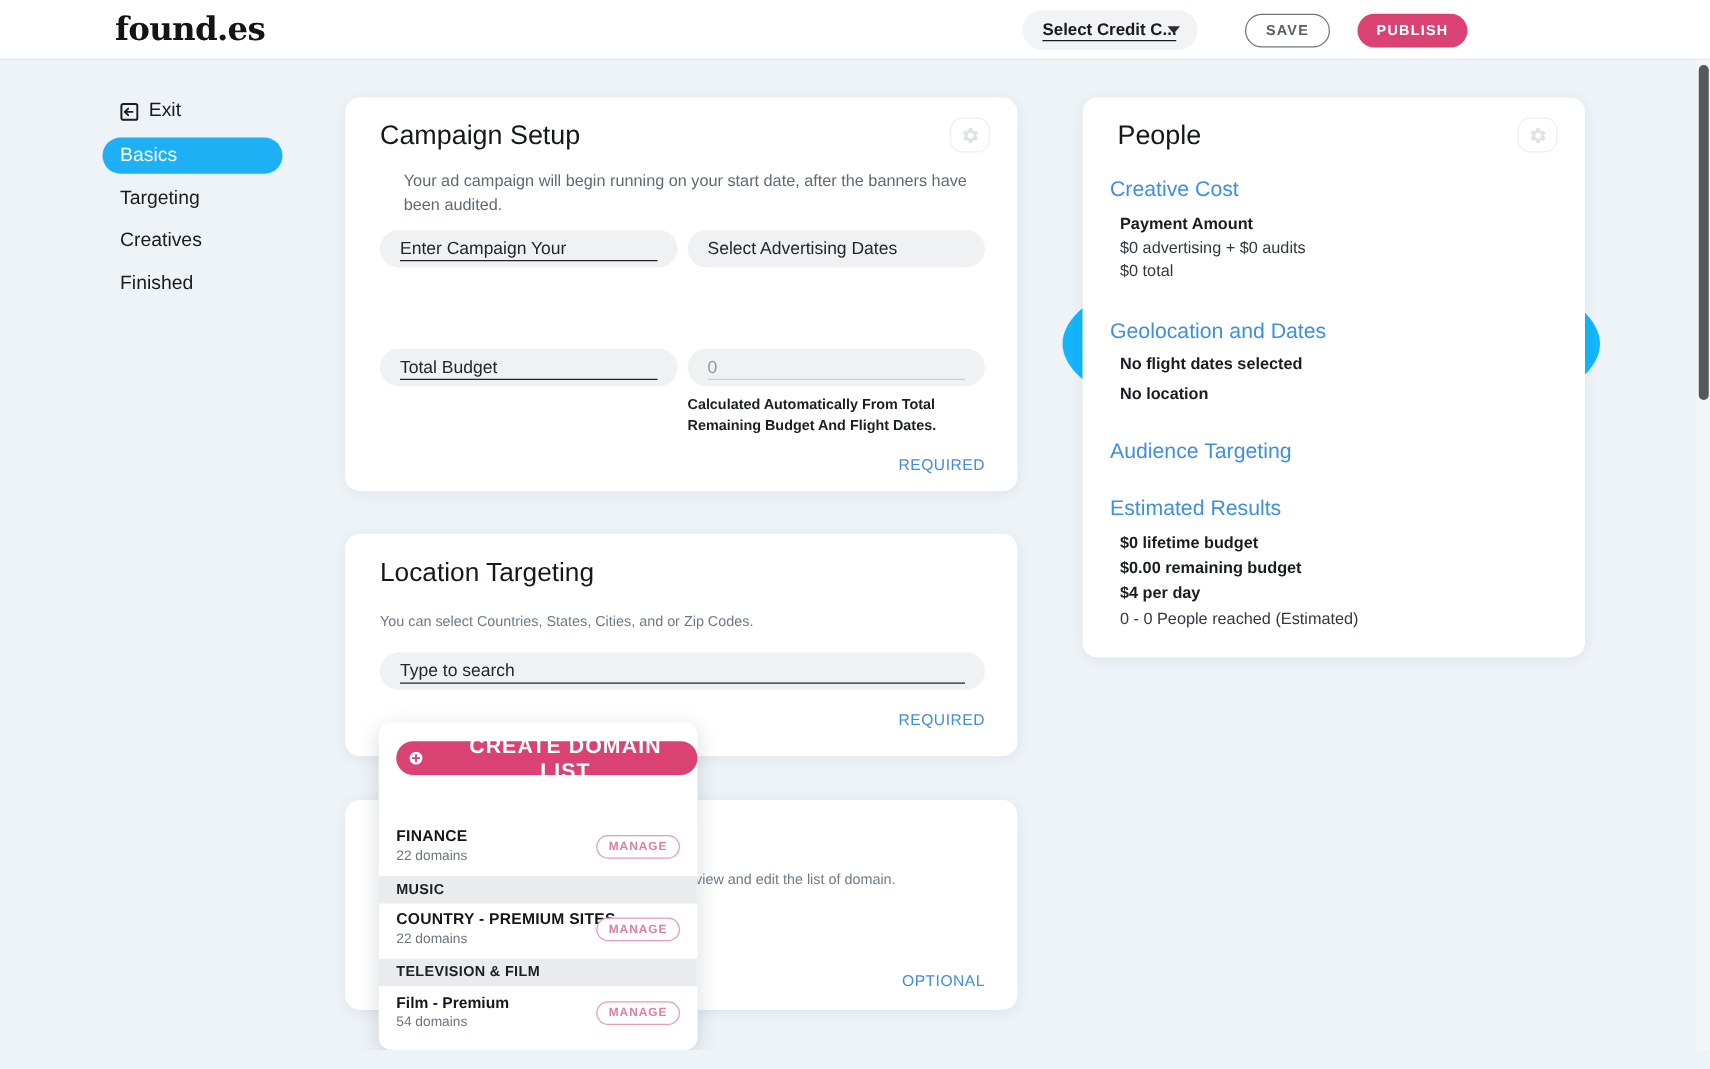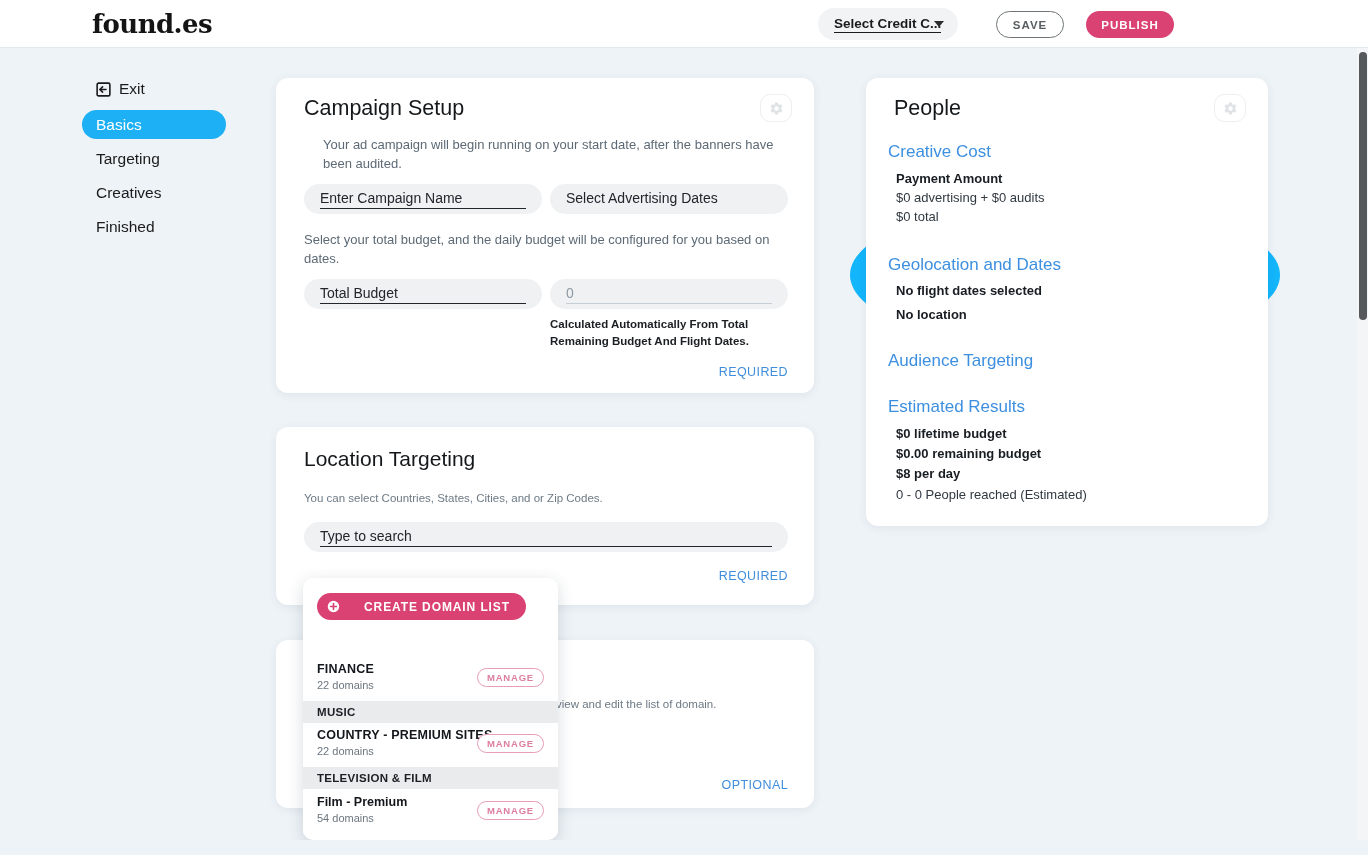--- a/index.html
+++ b/index.html
@@ -151,21 +151,21 @@
     background: #ffffff; border-radius: 10px;
     box-shadow: 0 4px 16px rgba(30,45,65,0.17);
     z-index: 40; overflow: hidden;
   }
   .btn-create {
     position: absolute; left: 14px; top: 15px;
     height: 27px; padding: 0 16px 0 10px; border-radius: 14px;
     border: none; background: #da4274; color: #fff;
     display: flex; align-items: center; gap: 24px;
     font-family: "Liberation Sans", sans-serif;
-    font-size: 12px; font-weight: 700; letter-spacing: 0.9px;
+    font-size: 17px; font-weight: 700; letter-spacing: 0.9px;
     cursor: pointer;
   }
   .plus-ico { width: 13px; height: 13px; display: block; }
 
   .dd-group {
     position: absolute; left: 0; width: 255px; height: 22px;
     background: #e9ebed; display: flex; align-items: center;
   }
   .dd-group span {
     margin-left: 14px; font-size: 11.5px; font-weight: bold;
@@ -240,28 +240,27 @@
     <div class="card-title">Campaign Setup</div>
     <button class="gear-btn">
       <svg width="15" height="15" viewBox="0 0 24 24">
         <path fill="#dfe3e6" d="M19.14 12.94a7.07 7.07 0 0 0 0-1.88l2.03-1.58a.5.5 0 0 0 .12-.64l-1.92-3.32a.5.5 0 0 0-.6-.22l-2.39.96a7.03 7.03 0 0 0-1.62-.94l-.36-2.54a.5.5 0 0 0-.5-.42h-3.84a.5.5 0 0 0-.5.42l-.36 2.54c-.58.24-1.12.55-1.62.94l-2.39-.96a.5.5 0 0 0-.6.22L2.67 8.84a.5.5 0 0 0 .12.64l2.03 1.58a7.07 7.07 0 0 0 0 1.88l-2.03 1.58a.5.5 0 0 0-.12.64l1.92 3.32c.12.21.37.3.6.22l2.39-.96c.5.39 1.04.7 1.62.94l.36 2.54c.04.24.25.42.5.42h3.84c.25 0 .46-.18.5-.42l.36-2.54c.58-.24 1.12-.55 1.62-.94l2.39.96c.23.08.48-.01.6-.22l1.92-3.32a.5.5 0 0 0-.12-.64l-2.03-1.58zM12 15.6A3.6 3.6 0 1 1 12 8.4a3.6 3.6 0 0 1 0 7.2z"></path>
       </svg>
     </button>
 
     <div class="helper" style="left:28px; top:58px; width:470px;margin-left:19px;">Your ad campaign will begin running on your start date, after the banners have been audited.</div>
 
     <div class="pill" style="left:28px; top:106px; width:238px;">
-      <span class="txt">Enter Campaign Name</span>
+      <span class="txt">Enter Campaign Your</span>
     </div>
 
     <div class="pill plain" style="left:274px; top:106px; width:238px;">
       <span class="txt">Select Advertising Dates</span>
     </div>
 
-    <div class="helper" style="left:28px; top:153px; width:480px;">Select your total budget, and the daily budget will be configured for you based on dates.</div>
 
     <div class="pill" style="left:28px; top:201px; width:238px;">
       <span class="txt">Total Budget</span>
     </div>
 
     <div class="pill muted" style="left:274px; top:201px; width:238px;">
       <span class="txt">0</span>
     </div>
 
     <div class="calc-note" style="left:274px; top:238px;">Calculated Automatically From Total Remaining Budget And Flight Dates.</div>
@@ -305,21 +304,21 @@
 
     <div class="sum-h" style="top:177px;">Geolocation and Dates</div>
     <div class="sum-li b" style="top:205px;">No flight dates selected</div>
     <div class="sum-li b" style="top:229px;">No location</div>
 
     <div class="sum-h" style="top:273px;">Audience Targeting</div>
 
     <div class="sum-h" style="top:319px;">Estimated Results</div>
     <div class="sum-li b" style="top:348px;">$0 lifetime budget</div>
     <div class="sum-li b" style="top:368px;">$0.00 remaining budget</div>
-    <div class="sum-li b" style="top:388px;">$8 per day</div>
+    <div class="sum-li b" style="top:388px;">$4 per day</div>
     <div class="sum-li" style="top:409px;">0 - 0 People reached (Estimated)</div>
   </div>
 
   <div id="dropdown">
     <button class="btn-create">
       <svg class="plus-ico" viewBox="0 0 16 16">
         <circle cx="8" cy="8" r="7" fill="#ffffff"></circle>
         <path d="M8 4.4v7.2M4.4 8h7.2" stroke="#da4274" stroke-width="2" stroke-linecap="round"></path>
       </svg>
       <span>CREATE DOMAIN LIST</span>

